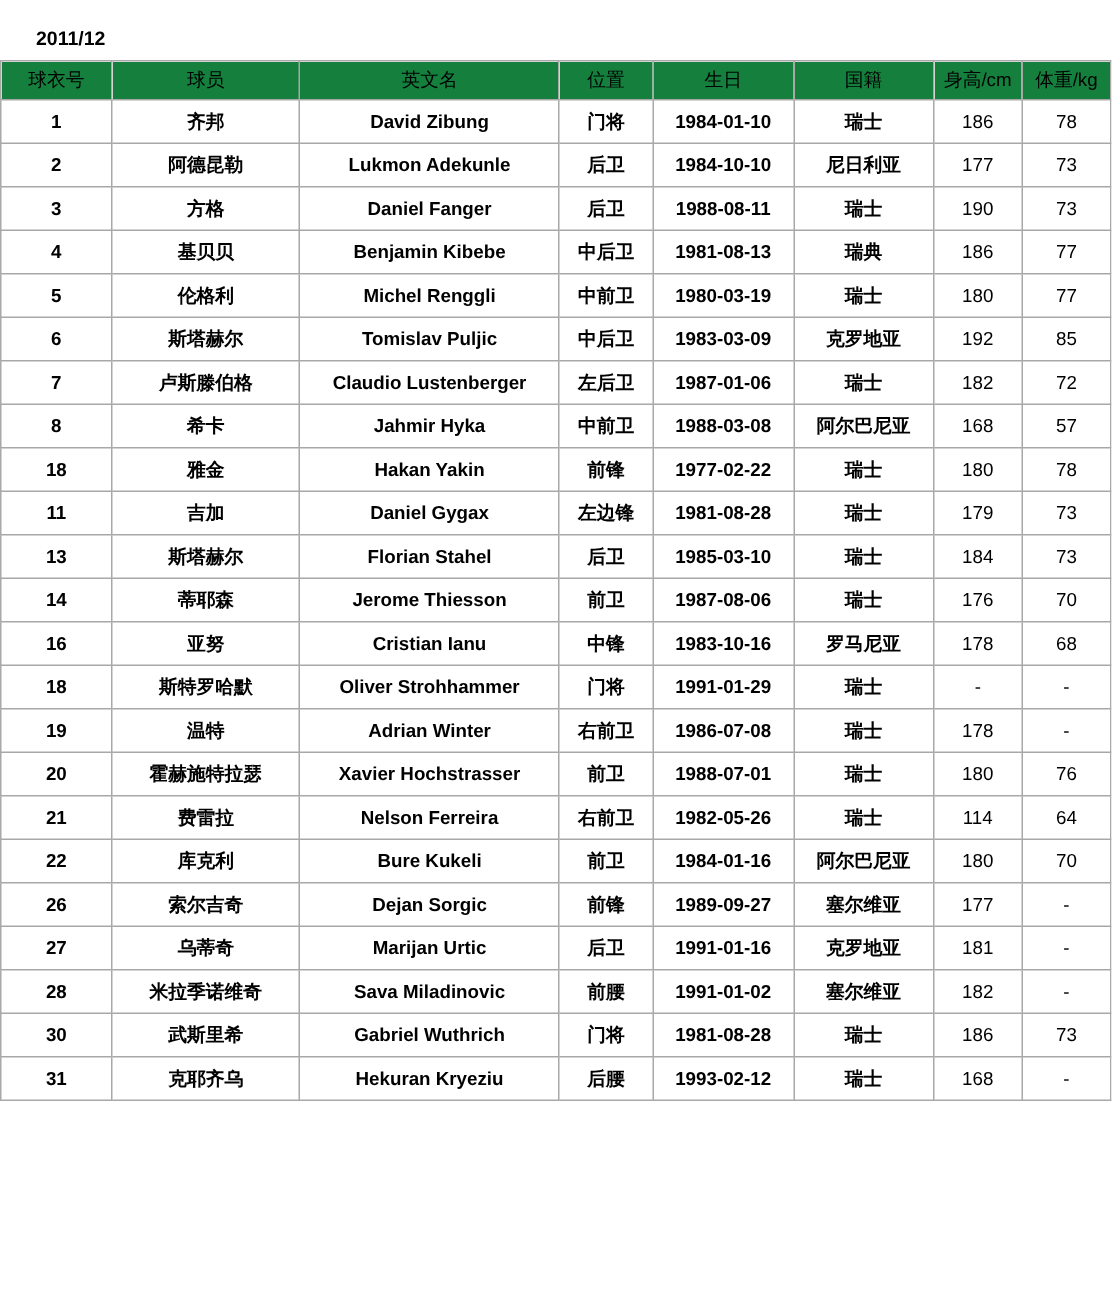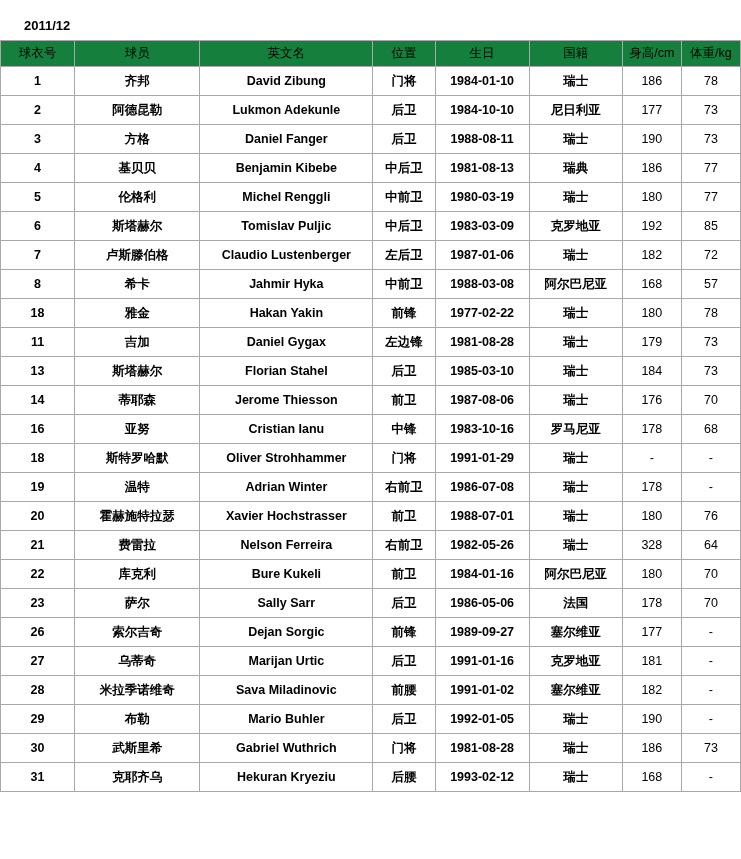--- a/index.html
+++ b/index.html
@@ -270,44 +270,34 @@
           <td class="c-h">180</td>
           <td class="c-w">76</td>
         </tr>
         <tr>
           <td class="c-num">21</td>
           <td class="c-cn">费雷拉</td>
           <td class="c-en">Nelson Ferreira</td>
           <td class="c-pos">右前卫</td>
           <td class="c-dob">1982-05-26</td>
           <td class="c-nat">瑞士</td>
-          <td class="c-h">328</td>
+          <td class="c-h">114</td>
           <td class="c-w">64</td>
         </tr>
         <tr>
           <td class="c-num">22</td>
           <td class="c-cn">库克利</td>
           <td class="c-en">Bure Kukeli</td>
           <td class="c-pos">前卫</td>
           <td class="c-dob">1984-01-16</td>
           <td class="c-nat">阿尔巴尼亚</td>
           <td class="c-h">180</td>
           <td class="c-w">70</td>
         </tr>
         <tr>
-          <td class="c-num">23</td>
-          <td class="c-cn">萨尔</td>
-          <td class="c-en">Sally Sarr</td>
-          <td class="c-pos">后卫</td>
-          <td class="c-dob">1986-05-06</td>
-          <td class="c-nat">法国</td>
-          <td class="c-h">178</td>
-          <td class="c-w">70</td>
-        </tr>
-        <tr>
           <td class="c-num">26</td>
           <td class="c-cn">索尔吉奇</td>
           <td class="c-en">Dejan Sorgic</td>
           <td class="c-pos">前锋</td>
           <td class="c-dob">1989-09-27</td>
           <td class="c-nat">塞尔维亚</td>
           <td class="c-h">177</td>
           <td class="c-w">-</td>
         </tr>
         <tr>
@@ -324,30 +314,20 @@
           <td class="c-num">28</td>
           <td class="c-cn">米拉季诺维奇</td>
           <td class="c-en">Sava Miladinovic</td>
           <td class="c-pos">前腰</td>
           <td class="c-dob">1991-01-02</td>
           <td class="c-nat">塞尔维亚</td>
           <td class="c-h">182</td>
           <td class="c-w">-</td>
         </tr>
         <tr>
-          <td class="c-num">29</td>
-          <td class="c-cn">布勒</td>
-          <td class="c-en">Mario Buhler</td>
-          <td class="c-pos">后卫</td>
-          <td class="c-dob">1992-01-05</td>
-          <td class="c-nat">瑞士</td>
-          <td class="c-h">190</td>
-          <td class="c-w">-</td>
-        </tr>
-        <tr>
           <td class="c-num">30</td>
           <td class="c-cn">武斯里希</td>
           <td class="c-en">Gabriel Wuthrich</td>
           <td class="c-pos">门将</td>
           <td class="c-dob">1981-08-28</td>
           <td class="c-nat">瑞士</td>
           <td class="c-h">186</td>
           <td class="c-w">73</td>
         </tr>
         <tr>

